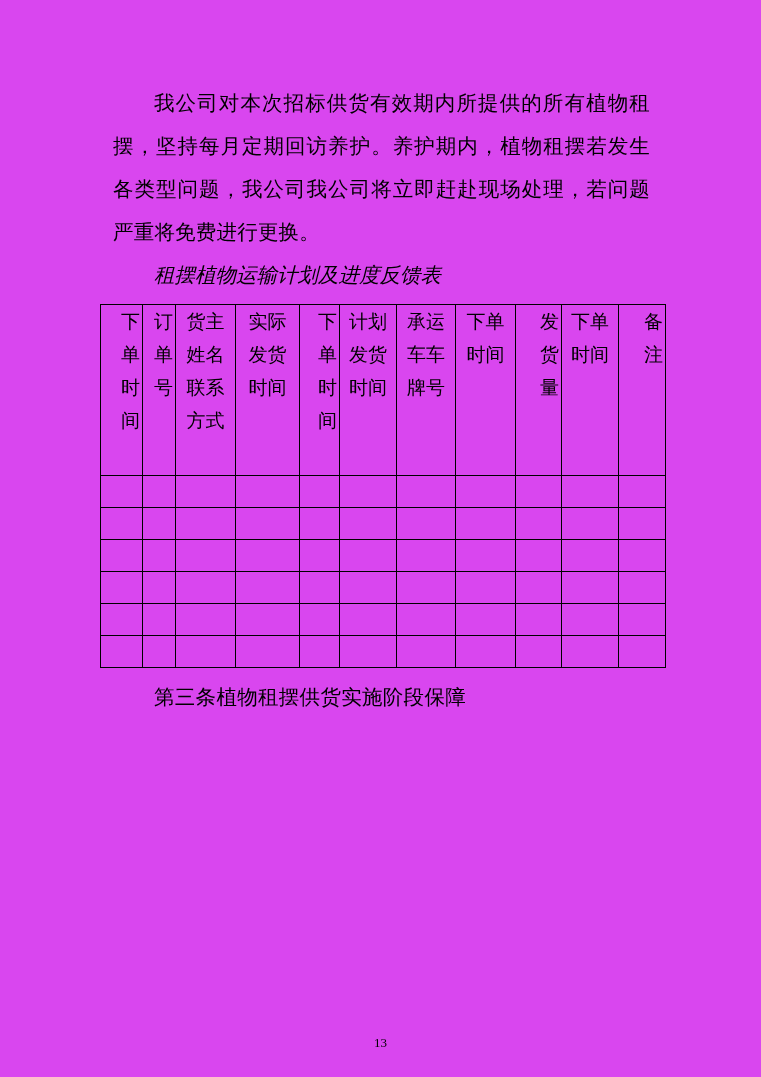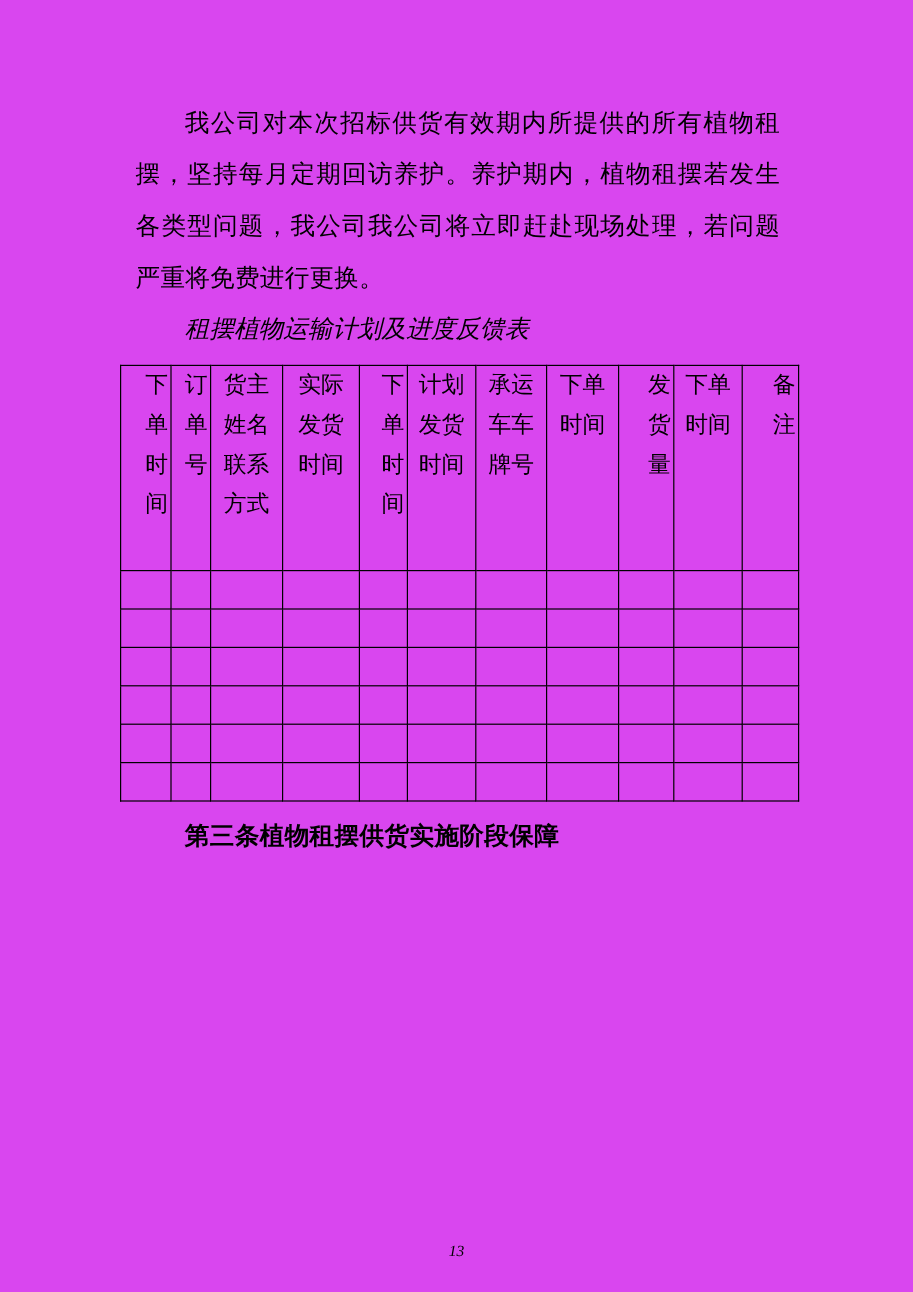--- a/index.html
+++ b/index.html
@@ -45,21 +45,21 @@
     font-size: 20.5px;
     line-height: 43px;
     text-indent: 41px;
     margin: 0;
     font-style: italic;
   }
 
   .section-heading {
     font-size: 20.5px;
     line-height: 43px;
-    font-weight: bold;
+    font-weight: normal;
     text-indent: 41px;
     margin: 0;
     letter-spacing: 0.3px;
   }
 
   .list-item {
     font-size: 20.5px;
     line-height: 43px;
     text-indent: 41px;
     margin: 0;
@@ -125,21 +125,20 @@
   .hdr.align-right .hdr-inner { margin-right: 2px; margin-left: auto; }
 
   .page-number {
     position: absolute;
     left: 0;
     top: 1035px;
     width: 761px;
     text-align: center;
     font-size: 13px;
     font-family: "Liberation Serif", "DejaVu Serif", serif;
-    font-style: italic;
   }
 </style>
 </head>
 <body>
 
 <div class="page">
 
   <div class="content">
 
     <p class="para indent">我公司对本次招标供货有效期内所提供的所有植物租摆，坚持每月定期回访养护。养护期内，植物租摆若发生各类型问题，我公司我公司将立即赶赴现场处理，若问题严重将免费进行更换。</p>

